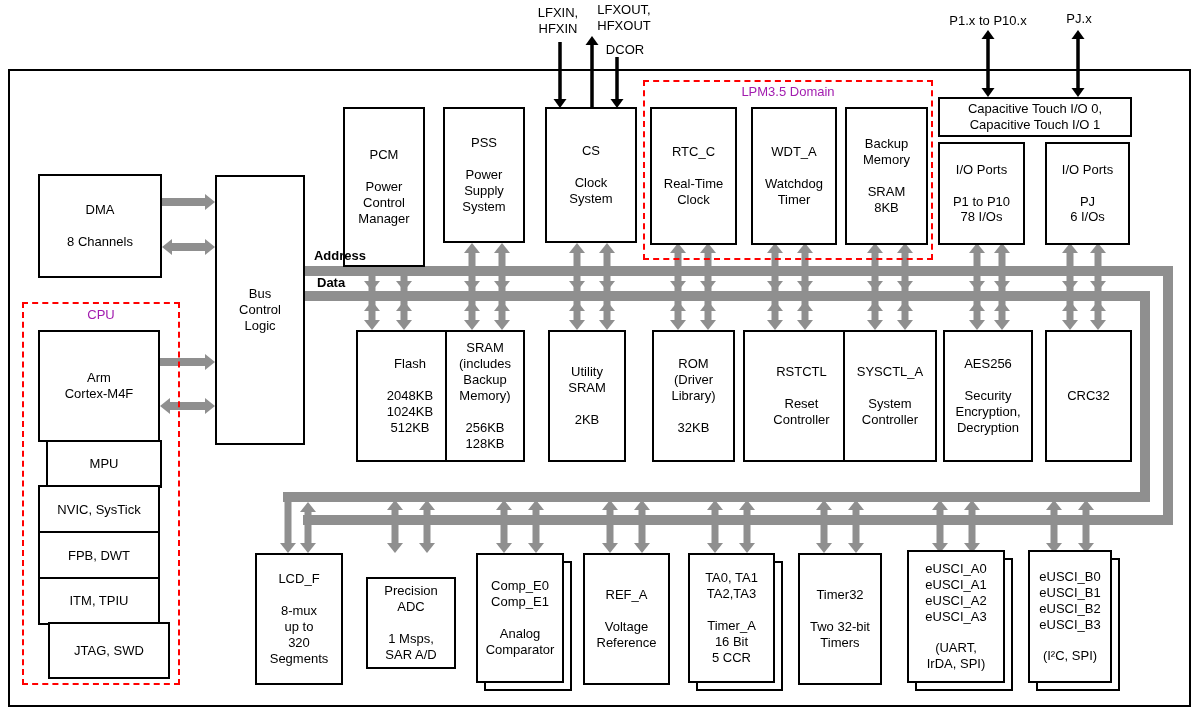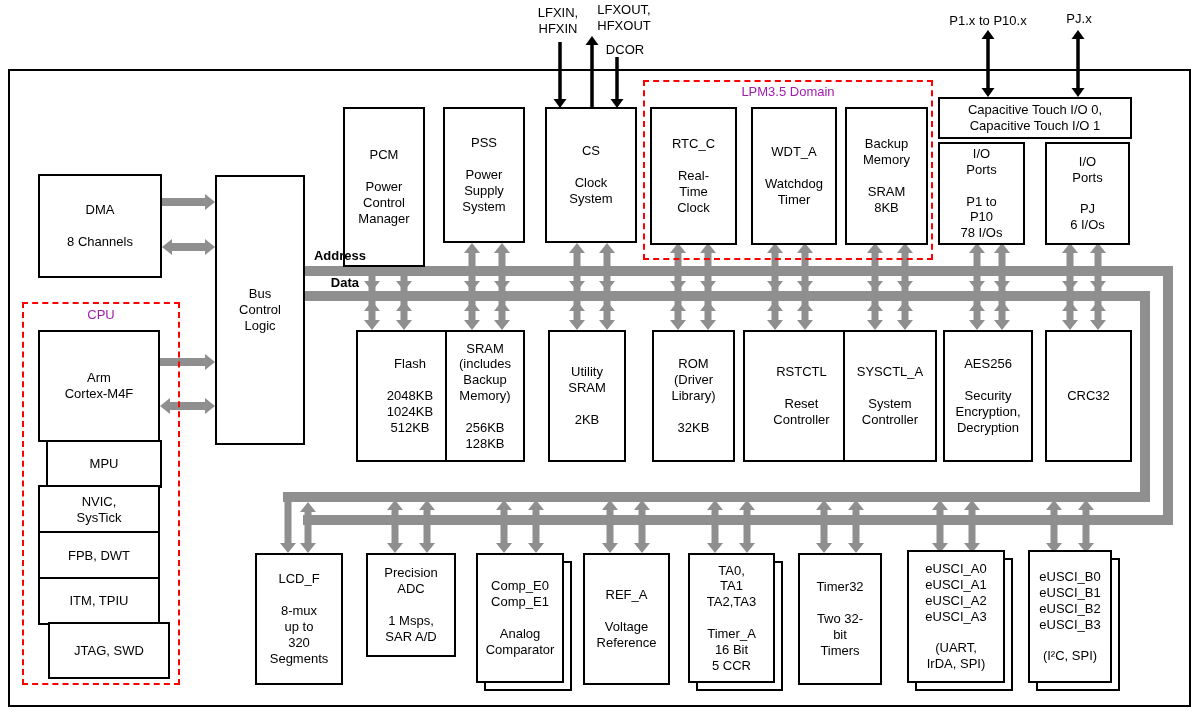--- a/index.html
+++ b/index.html
@@ -8,21 +8,21 @@
     position: relative; width: 1200px; height: 715px;
     font-family: "Liberation Sans", "DejaVu Sans", sans-serif;
     font-size: 13px; color: #000; overflow: hidden; background:#fff;
   }
   .border-frame { position:absolute; border: 2.5px solid #000; background: transparent; }
   .box { position:absolute; }
   .face {
     position:absolute; left:0; top:0; right:0; bottom:0;
     border: 2.5px solid #000; background:#fff;
     display:flex; align-items:center; justify-content:center;
-    text-align:center; white-space:pre-line; line-height:1.22; padding:19px;
+    text-align:center; white-space:pre-line; line-height:1.22; padding:2px;
   }
   .shadow {
     position:absolute; left:8px; top:8px; width:100%; height:100%;
     border: 2.5px solid #000; background:#fff;
   }
   .domain { position:absolute; border: 2.5px dashed #f00; }
   .lbl { position:absolute; white-space:pre-line; text-align:center; line-height:1.2; }
   .bold { font-weight:bold; }
   .red { color:#a21caf; font-weight:normal; }
   svg { position:absolute; left:0; top:0; }
@@ -332,21 +332,21 @@
     </div>
 
 <div class="box" style="left:255px;top:553px;width:88px;height:132px">
       <div class="face">LCD_F
 
 8-mux
 up to
 320
 Segments</div>
     </div>
-<div class="box" style="left:366px;top:553px;width:90px;height:104px">
+<div class="box" style="left:366px;top:577px;width:90px;height:92px">
       <div class="face">Precision
 ADC
 
 1 Msps,
 SAR A/D</div>
     </div>
 <div class="box" style="left:476px;top:553px;width:88px;height:130px">
       <div class="shadow"></div>
       <div class="face">Comp_E0
 Comp_E1
@@ -394,21 +394,21 @@
 
 (I²C, SPI)</div>
     </div>
 
 <div class="domain" style="left:22px;top:302px;width:158px;height:383px"></div>
 <div class="lbl red" style="left:22px;top:307px;width:158px">CPU</div>
 <div class="domain" style="left:643px;top:80px;width:290px;height:180px"></div>
 <div class="lbl red" style="left:643px;top:84px;width:290px">LPM3.5 Domain</div>
 
 <div class="lbl bold" style="left:309px;top:248px;width:62px;text-align:center">Address</div>
-<div class="lbl bold" style="left:317px;top:275px;width:42px;text-align:right">Data</div>
+<div class="lbl bold" style="left:317px;top:275px;width:42px;text-align:left">Data</div>
 
 <div class="lbl" style="left:520px;top:5px;width:76px">LFXIN,
 HFXIN</div>
 <div class="lbl" style="left:582px;top:2px;width:84px">LFXOUT,
 HFXOUT</div>
 <div class="lbl" style="left:596px;top:42px;width:58px">DCOR</div>
 <div class="lbl" style="left:933px;top:13px;width:110px">P1.x to P10.x</div>
 <div class="lbl" style="left:1055px;top:11px;width:48px">PJ.x</div>
 
 </div>

